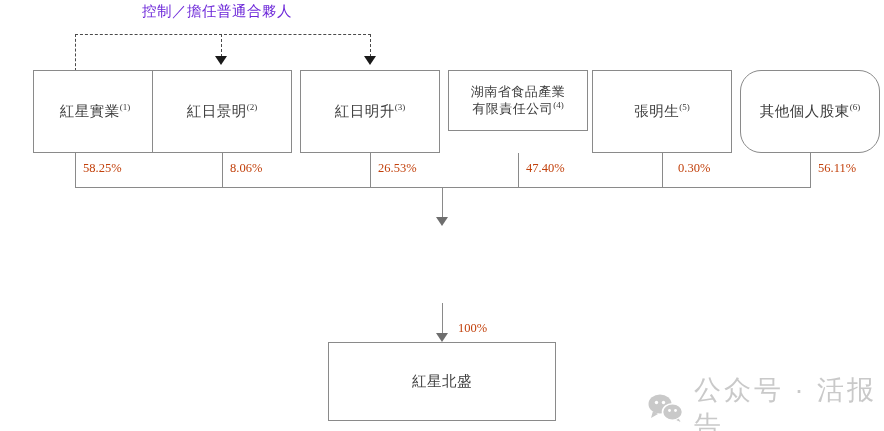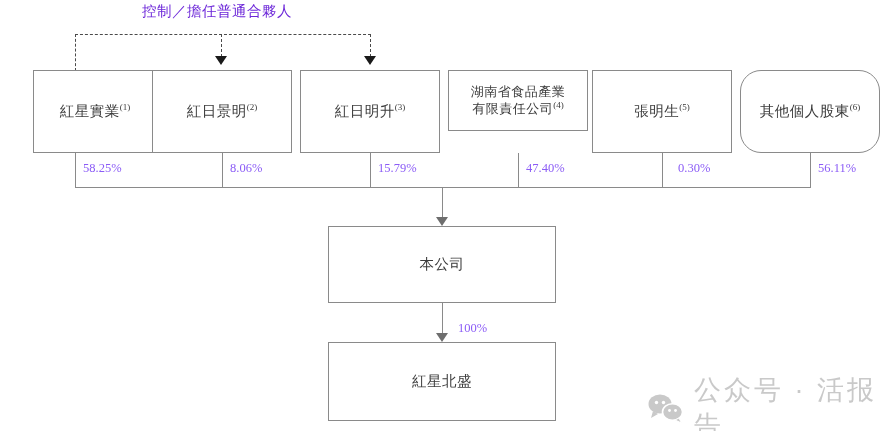--- a/index.html
+++ b/index.html
@@ -86,21 +86,21 @@
     border-top: 9px solid #1a1a1a;
     z-index: 4;
   }
   .arrow-down.gray {
     border-top-color: #6e6e6e;
   }
 
   
   .pct {
     position: absolute;
-    color: #8b5cf6;
+    color: #c2410c;
     font-size: 12.5px;
     white-space: nowrap;
     z-index: 4;
     background: #ffffff;
     padding: 0 2px;
   }
 
   
   .watermark {
     position: absolute;
@@ -164,33 +164,30 @@
 
   <div class="vline" style="left:75px; top:153px; height:34px;"></div>
   <div class="vline" style="left:222px; top:153px; height:34px;"></div>
   <div class="vline" style="left:370px; top:153px; height:34px;"></div>
   <div class="vline" style="left:518px; top:153px; height:34px;"></div>
   <div class="vline" style="left:662px; top:153px; height:34px;"></div>
   <div class="vline" style="left:810px; top:153px; height:34px;"></div>
 
   <div class="pct" style="left:81px; top:161px;">58.25%</div>
   <div class="pct" style="left:228px; top:161px;">8.06%</div>
-  <div class="pct" style="left:376px; top:161px;">15.79%</div>
+  <div class="pct" style="left:376px; top:161px;">26.53%</div>
   <div class="pct" style="left:524px; top:161px;">47.40%</div>
   <div class="pct" style="left:676px; top:161px;">0.30%</div>
   <div class="pct" style="left:816px; top:161px;">56.11%</div>
 
   <div class="hline" style="left:75px; top:187px; width:736px;"></div>
 
   <div class="vline" style="left:442px; top:187px; height:31px;"></div>
   <div class="arrow-down gray" style="left:436px; top:217px;"></div>
 
-  <div class="node" style="left:328px; top:226px; width:228px; height:77px;">
-    <span class="label-wrap">本公司</span>
-  </div>
 
   <div class="vline" style="left:442px; top:303px; height:31px;"></div>
   <div class="arrow-down gray" style="left:436px; top:333px;"></div>
   <div class="pct" style="left:456px; top:321px;">100%</div>
 
   <div class="node" style="left:328px; top:342px; width:228px; height:79px;">
     <span class="label-wrap">紅星北盛</span>
   </div>
 
   <div class="watermark" style="left:648px; top:372px;">

